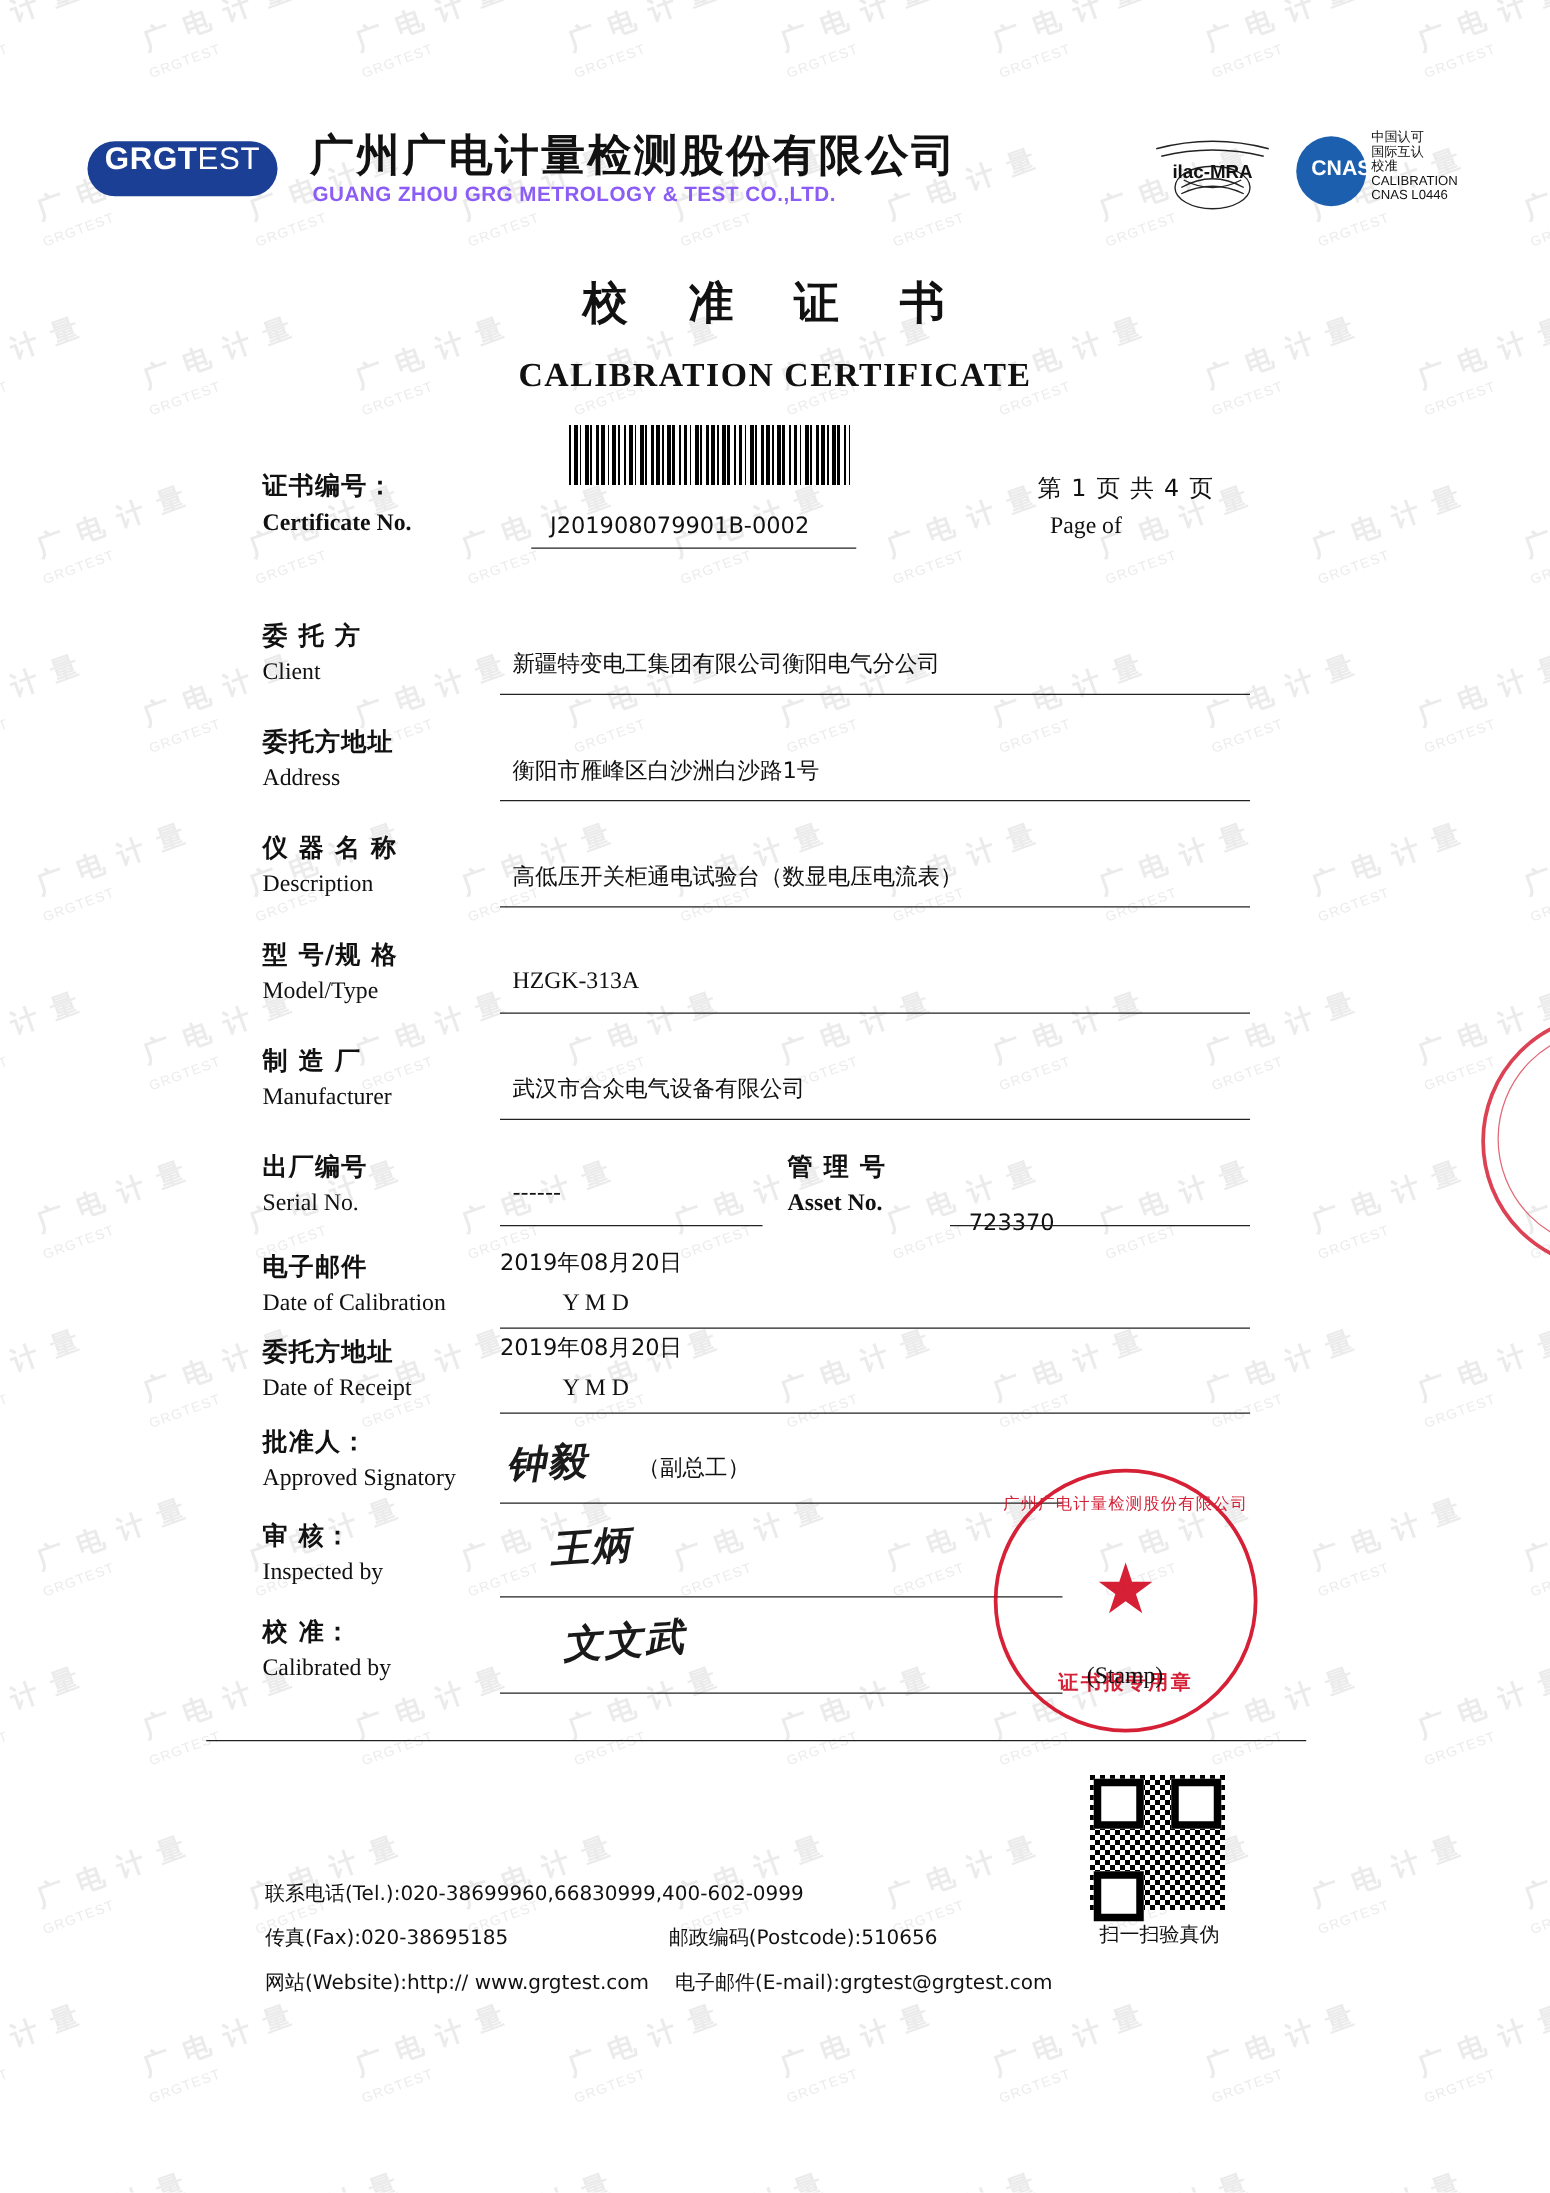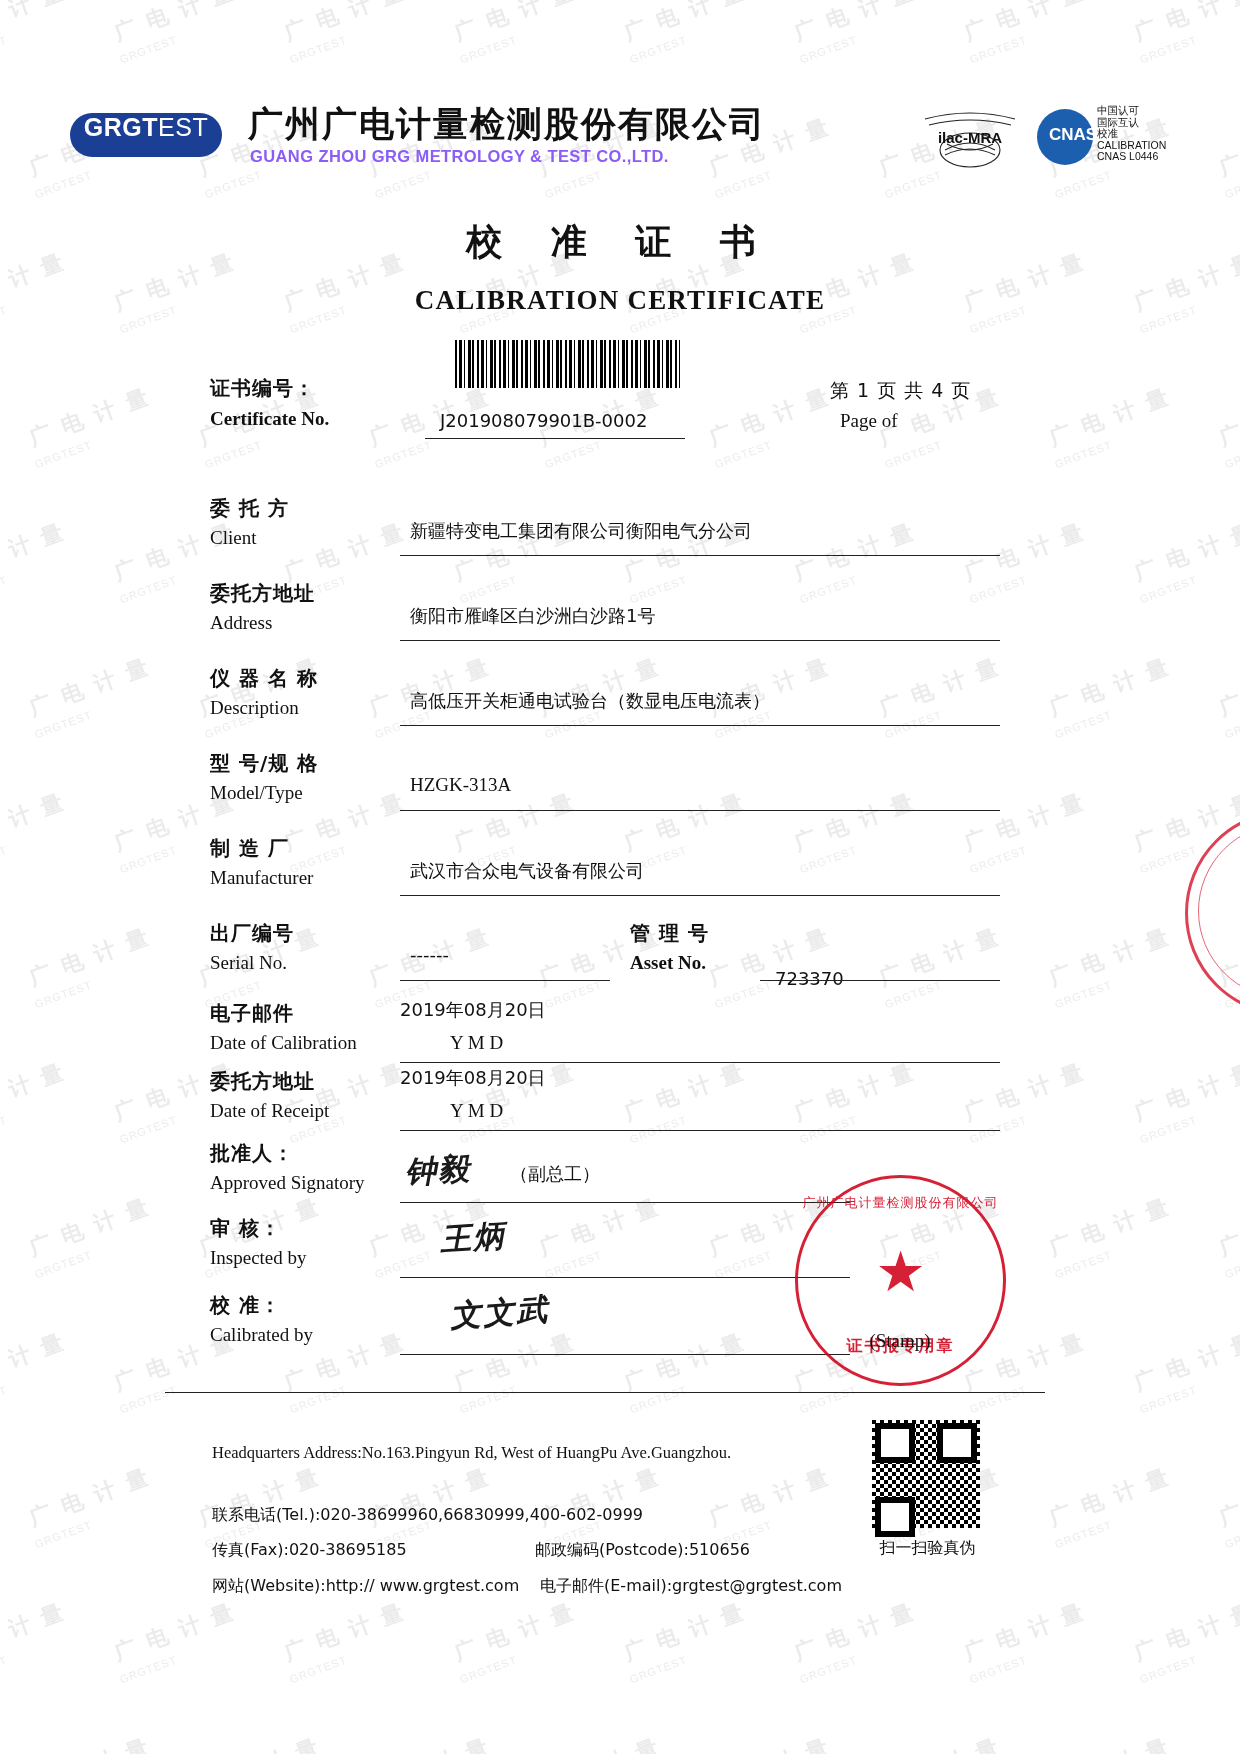--- a/index.html
+++ b/index.html
@@ -553,21 +553,20 @@
     <div class="arc-top">广州广电计量检测股份有限公司</div>
     <div class="inner-star">★</div>
     <div class="arc-bot">证书报专用章</div>
   </div>
   <div id="stamp-label">(Stamp)</div>
   <div id="stamp-edge"></div>
   <div id="stamp-edge2"></div>
 
   <div id="footer-div"></div>
 
-  <div class="f-en" style="left:212px;top:1443px;">Headquarters Address:No.163.Pingyun Rd, West of HuangPu Ave.Guangzhou.</div>
   <div class="f-cn" style="left:212px;top:1505px;">联系电话(Tel.):020-38699960,66830999,400-602-0999</div>
   <div class="f-cn" style="left:212px;top:1540px;">传真(Fax):020-38695185</div>
   <div class="f-cn" style="left:535px;top:1540px;">邮政编码(Postcode):510656</div>
   <div class="f-cn" style="left:212px;top:1576px;">网站(Website):http:// www.grgtest.com</div>
   <div class="f-cn" style="left:540px;top:1576px;">电子邮件(E-mail):grgtest@grgtest.com</div>
 
   <div id="qr"></div>
   <div id="qr-corner3"></div>
   <div id="qr-cap">扫一扫验真伪</div>
 

